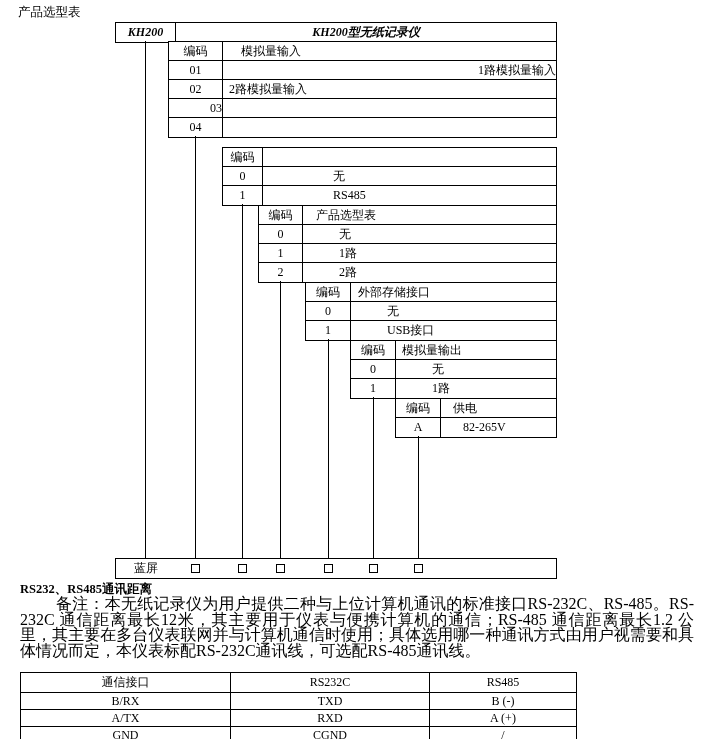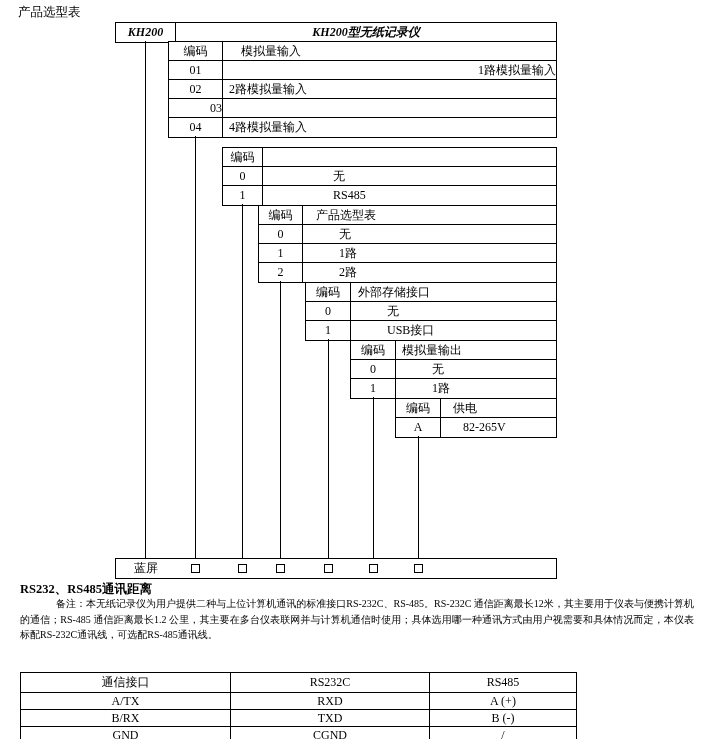--- a/index.html
+++ b/index.html
@@ -12,21 +12,21 @@
   .cell{font-size:12px;line-height:18px;white-space:nowrap;overflow:hidden;box-sizing:border-box;}
   .cell.code{border-right:1px solid #000;text-align:center;flex:none;}
   .cell.val{flex:1;}
   .cell.center{text-align:center;}
   .bi{font-weight:bold;font-style:italic;}
   .vline{position:absolute;width:1px;background:#000;}
   .base-row{position:absolute;left:115px;top:558px;width:440px;height:19px;border:1px solid #000;box-sizing:content-box;background:#fff;}
   .base-label{position:absolute;left:10px;top:0;width:40px;text-align:center;font-size:12px;line-height:19px;}
   .checkbox{position:absolute;top:5px;width:9px;height:9px;border:1px solid #000;box-sizing:border-box;background:#fff;}
   .comm-heading{position:absolute;left:20px;top:581px;font-size:12.5px;font-weight:bold;}
-  .comm-note{position:absolute;left:20px;top:596px;width:674px;font-size:10px;line-height:15.6px;text-indent:36px;text-align:justify;}
+  .comm-note{position:absolute;left:20px;top:596px;width:674px;font-size:16px;line-height:15.6px;text-indent:36px;text-align:justify;}
   .comm-table{position:absolute;left:20px;top:672px;border-collapse:collapse;table-layout:fixed;background:#fff;}
   .comm-table td{border:1px solid #000;text-align:center;font-size:12px;padding:0;height:16px;}
   .comm-table tr.hdr td{height:19px;}
 </style>
 </head>
 <body>
 
 <div class="page">
 
   <div class="doc-title">产品选型表</div>
@@ -50,21 +50,20 @@
         </div>
         <div class="row">
           <div class="cell code" style="width: 54px;">02</div>
           <div class="cell val" style="padding-left: 6px;">2路模拟量输入</div>
         </div>
         <div class="row">
           <div class="cell code" style="width: 54px; text-align: right;">03</div>
         </div>
         <div class="row">
           <div class="cell code" style="width: 54px;">04</div>
-          <div class="cell val" style="padding-left: 6px;">4路模拟量输入</div>
         </div>
       </div>
       <div class="sect" style="left: 222px; top: 147px; width: 333px; height: 57px;">
         <div class="row">
           <div class="cell code" style="width: 40px;">编码</div>
         </div>
         <div class="row">
           <div class="cell code" style="width: 40px;">0</div>
           <div class="cell val" style="padding-left: 70px;">无</div>
         </div>
@@ -158,28 +157,28 @@
         <col style="width:199px">
         <col style="width:147px">
     </colgroup>
     <tbody>
       <tr class="hdr">
         <td>通信接口</td>
         <td>RS232C</td>
         <td>RS485</td>
       </tr>
       <tr>
+        <td>B/RX</td>
+        <td>TXD</td>
+        <td>B (-)</td>
+      </tr>
+      <tr>
         <td>A/TX</td>
         <td>RXD</td>
         <td>A (+)</td>
-      </tr>
-      <tr>
-        <td>B/RX</td>
-        <td>TXD</td>
-        <td>B (-)</td>
       </tr>
       <tr>
         <td>GND</td>
         <td>CGND</td>
         <td>/</td>
       </tr>
     </tbody>
   </table>
 
 </div>

